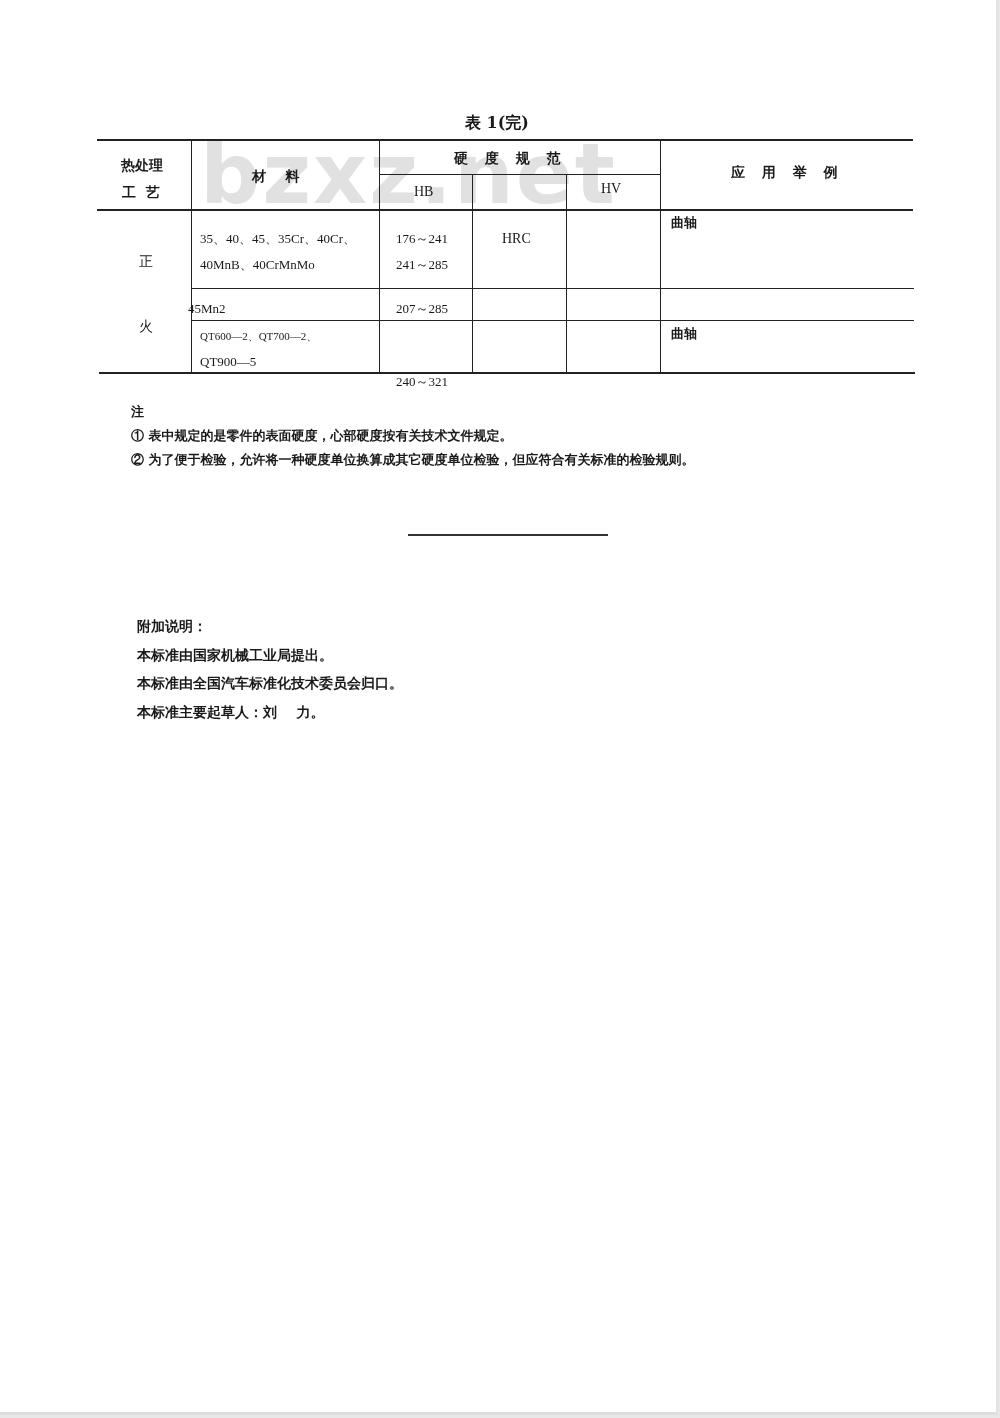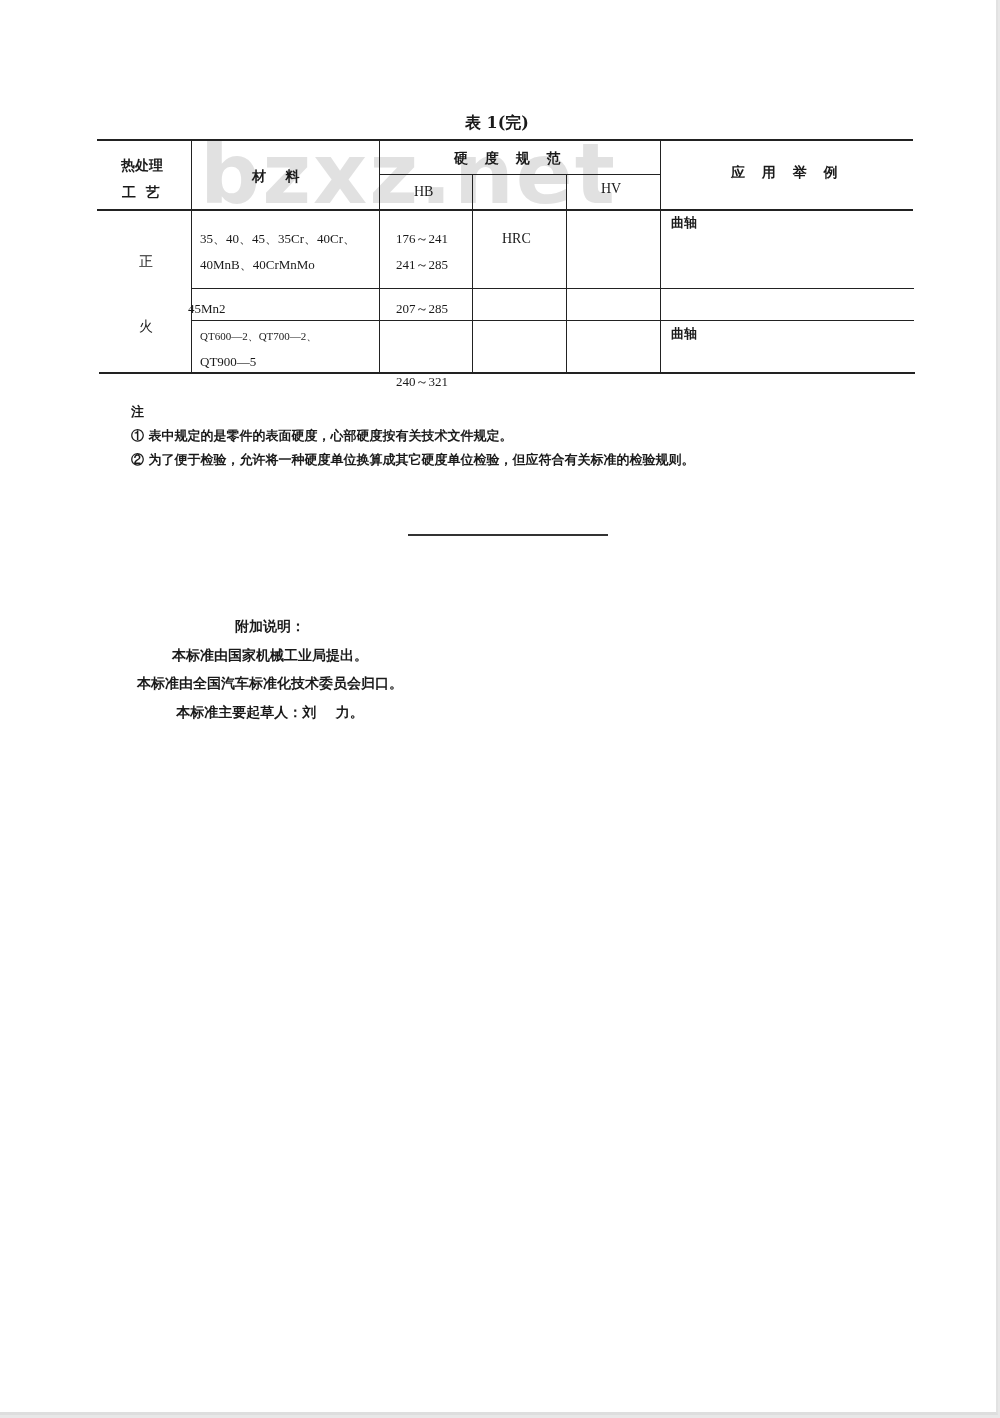--- a/index.html
+++ b/index.html
@@ -81,21 +81,20 @@
       background: #333;
     }
     .addendum {
       position: absolute;
       left: 137px;
       top: 612px;
       font-size: 14px;
       font-weight: bold;
       line-height: 28.5px;
       z-index: 3;
-      text-align: center;
     }
   </style>
 </head>
 <body>
 
 <div class="page">
 
   <div class="watermark">bzxz.net</div>
 
   <div class="table-title">表 1(完)</div>

